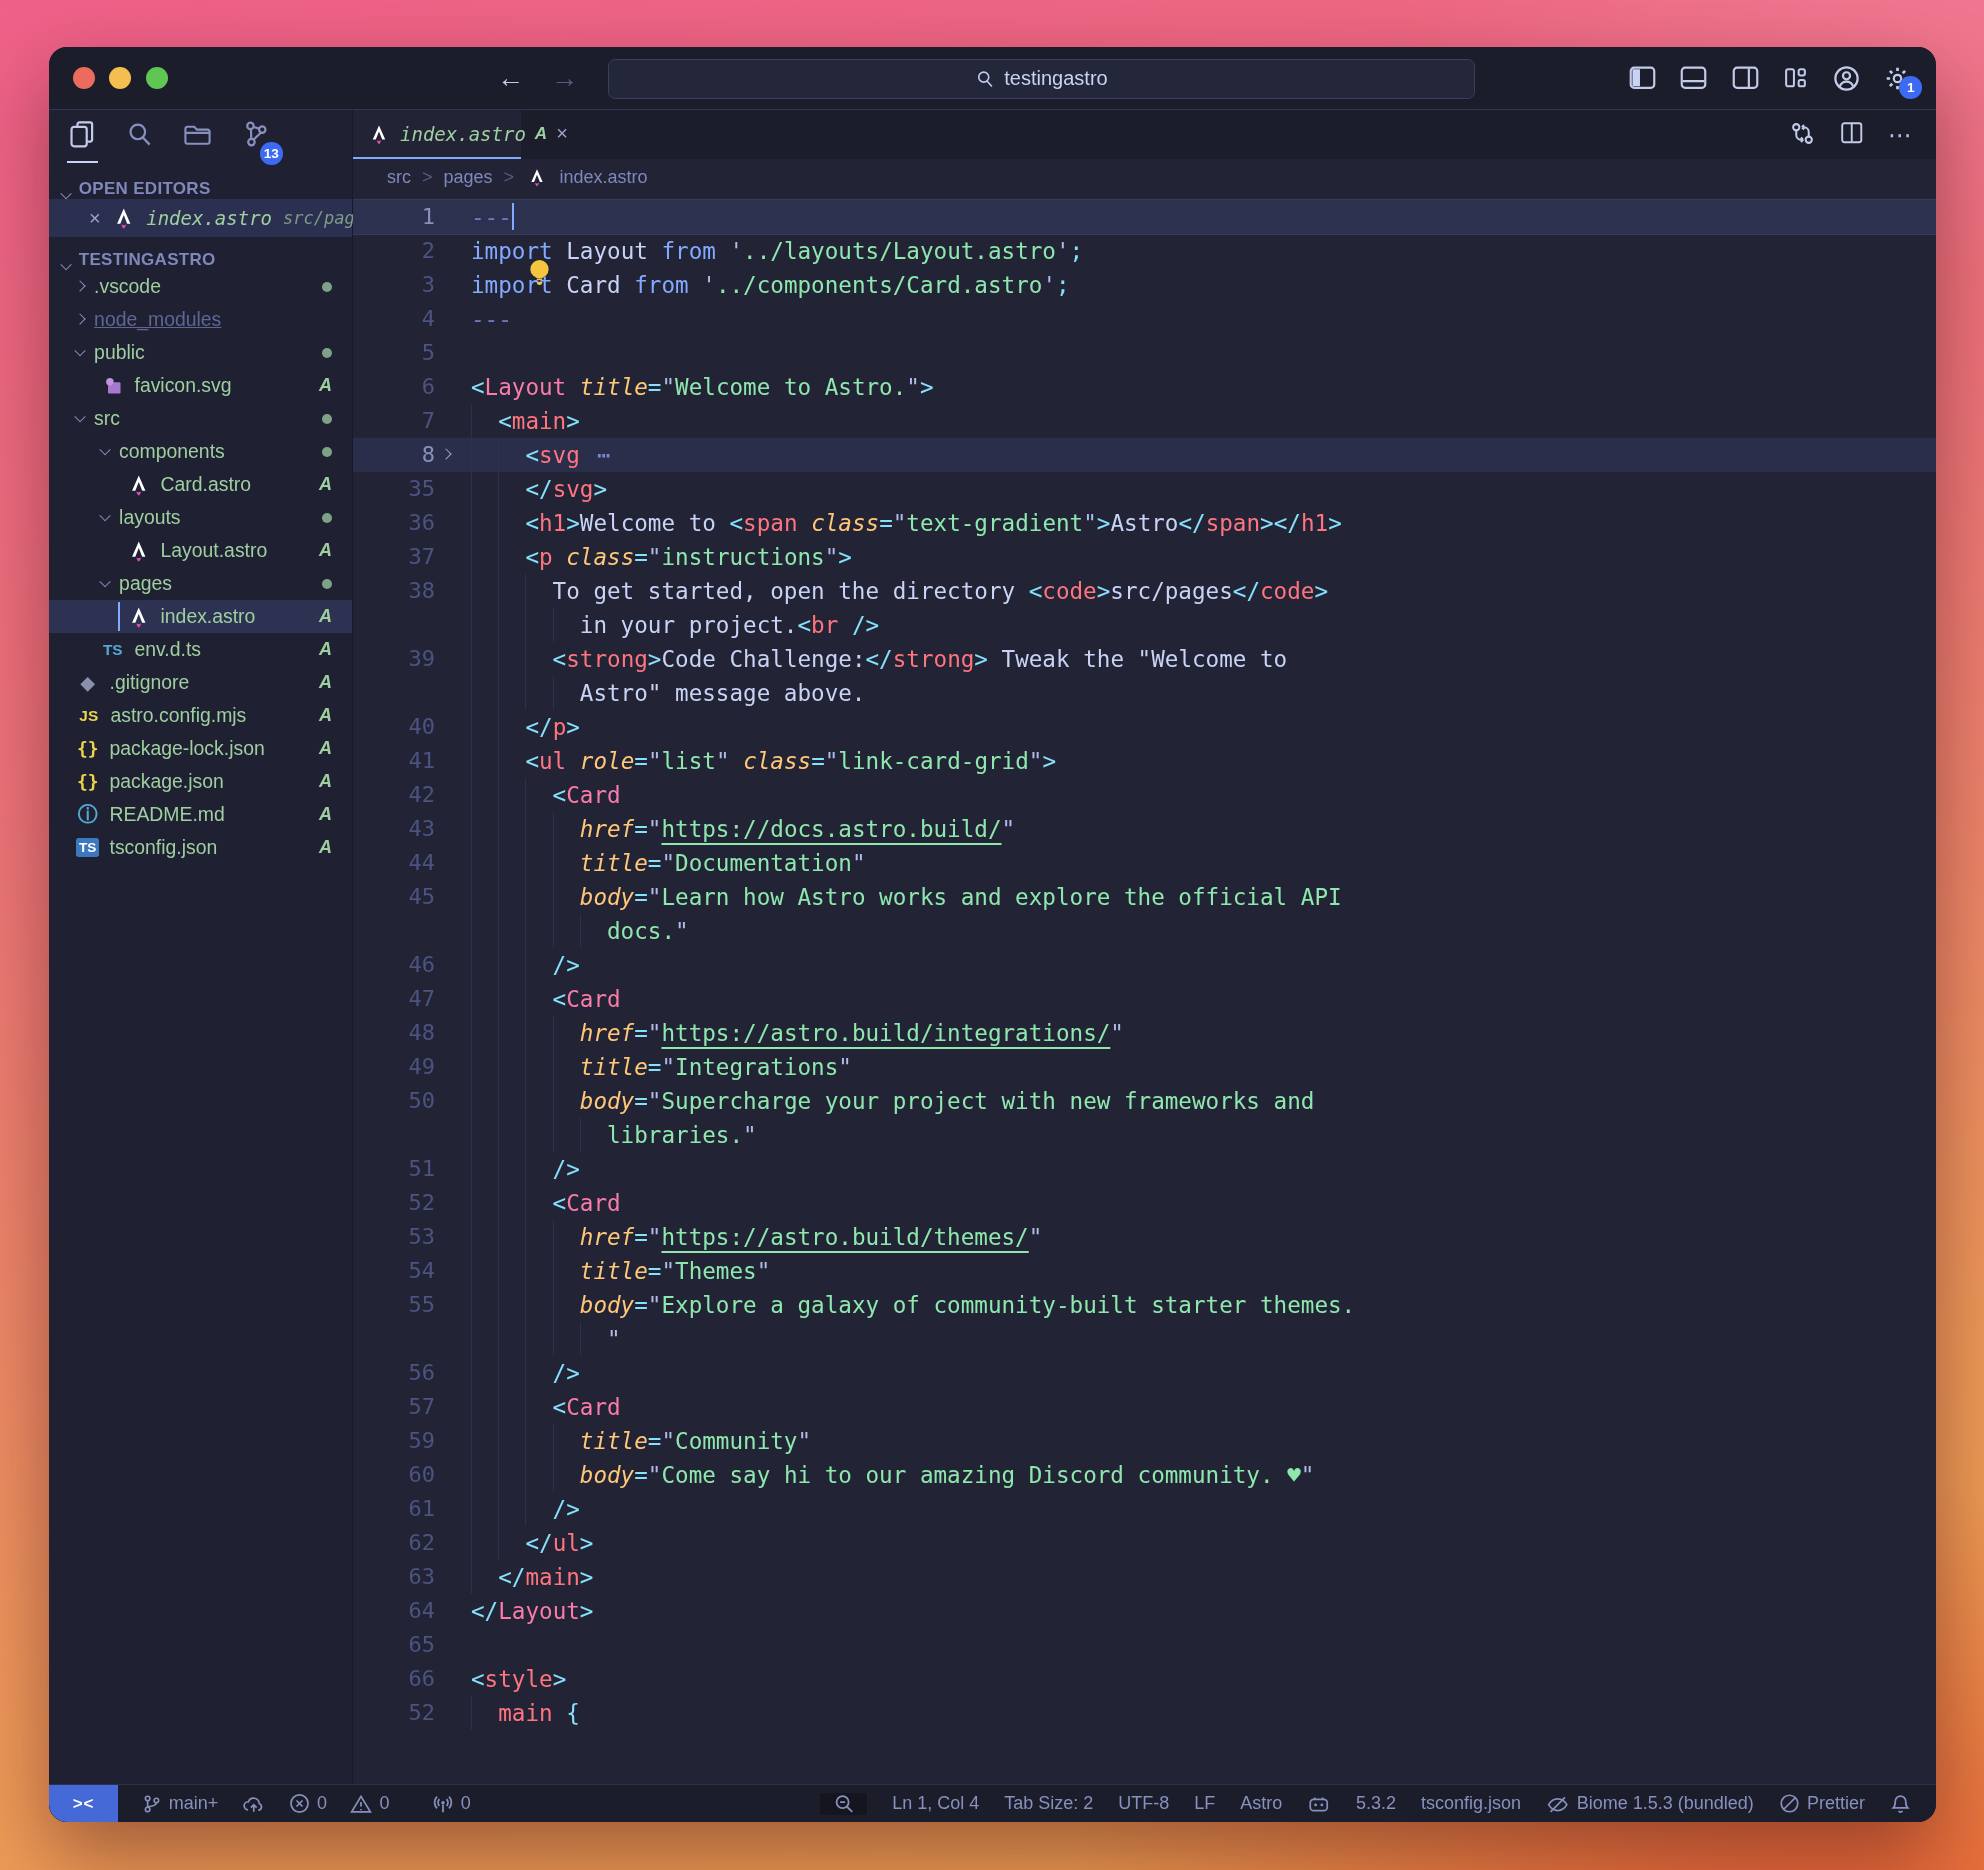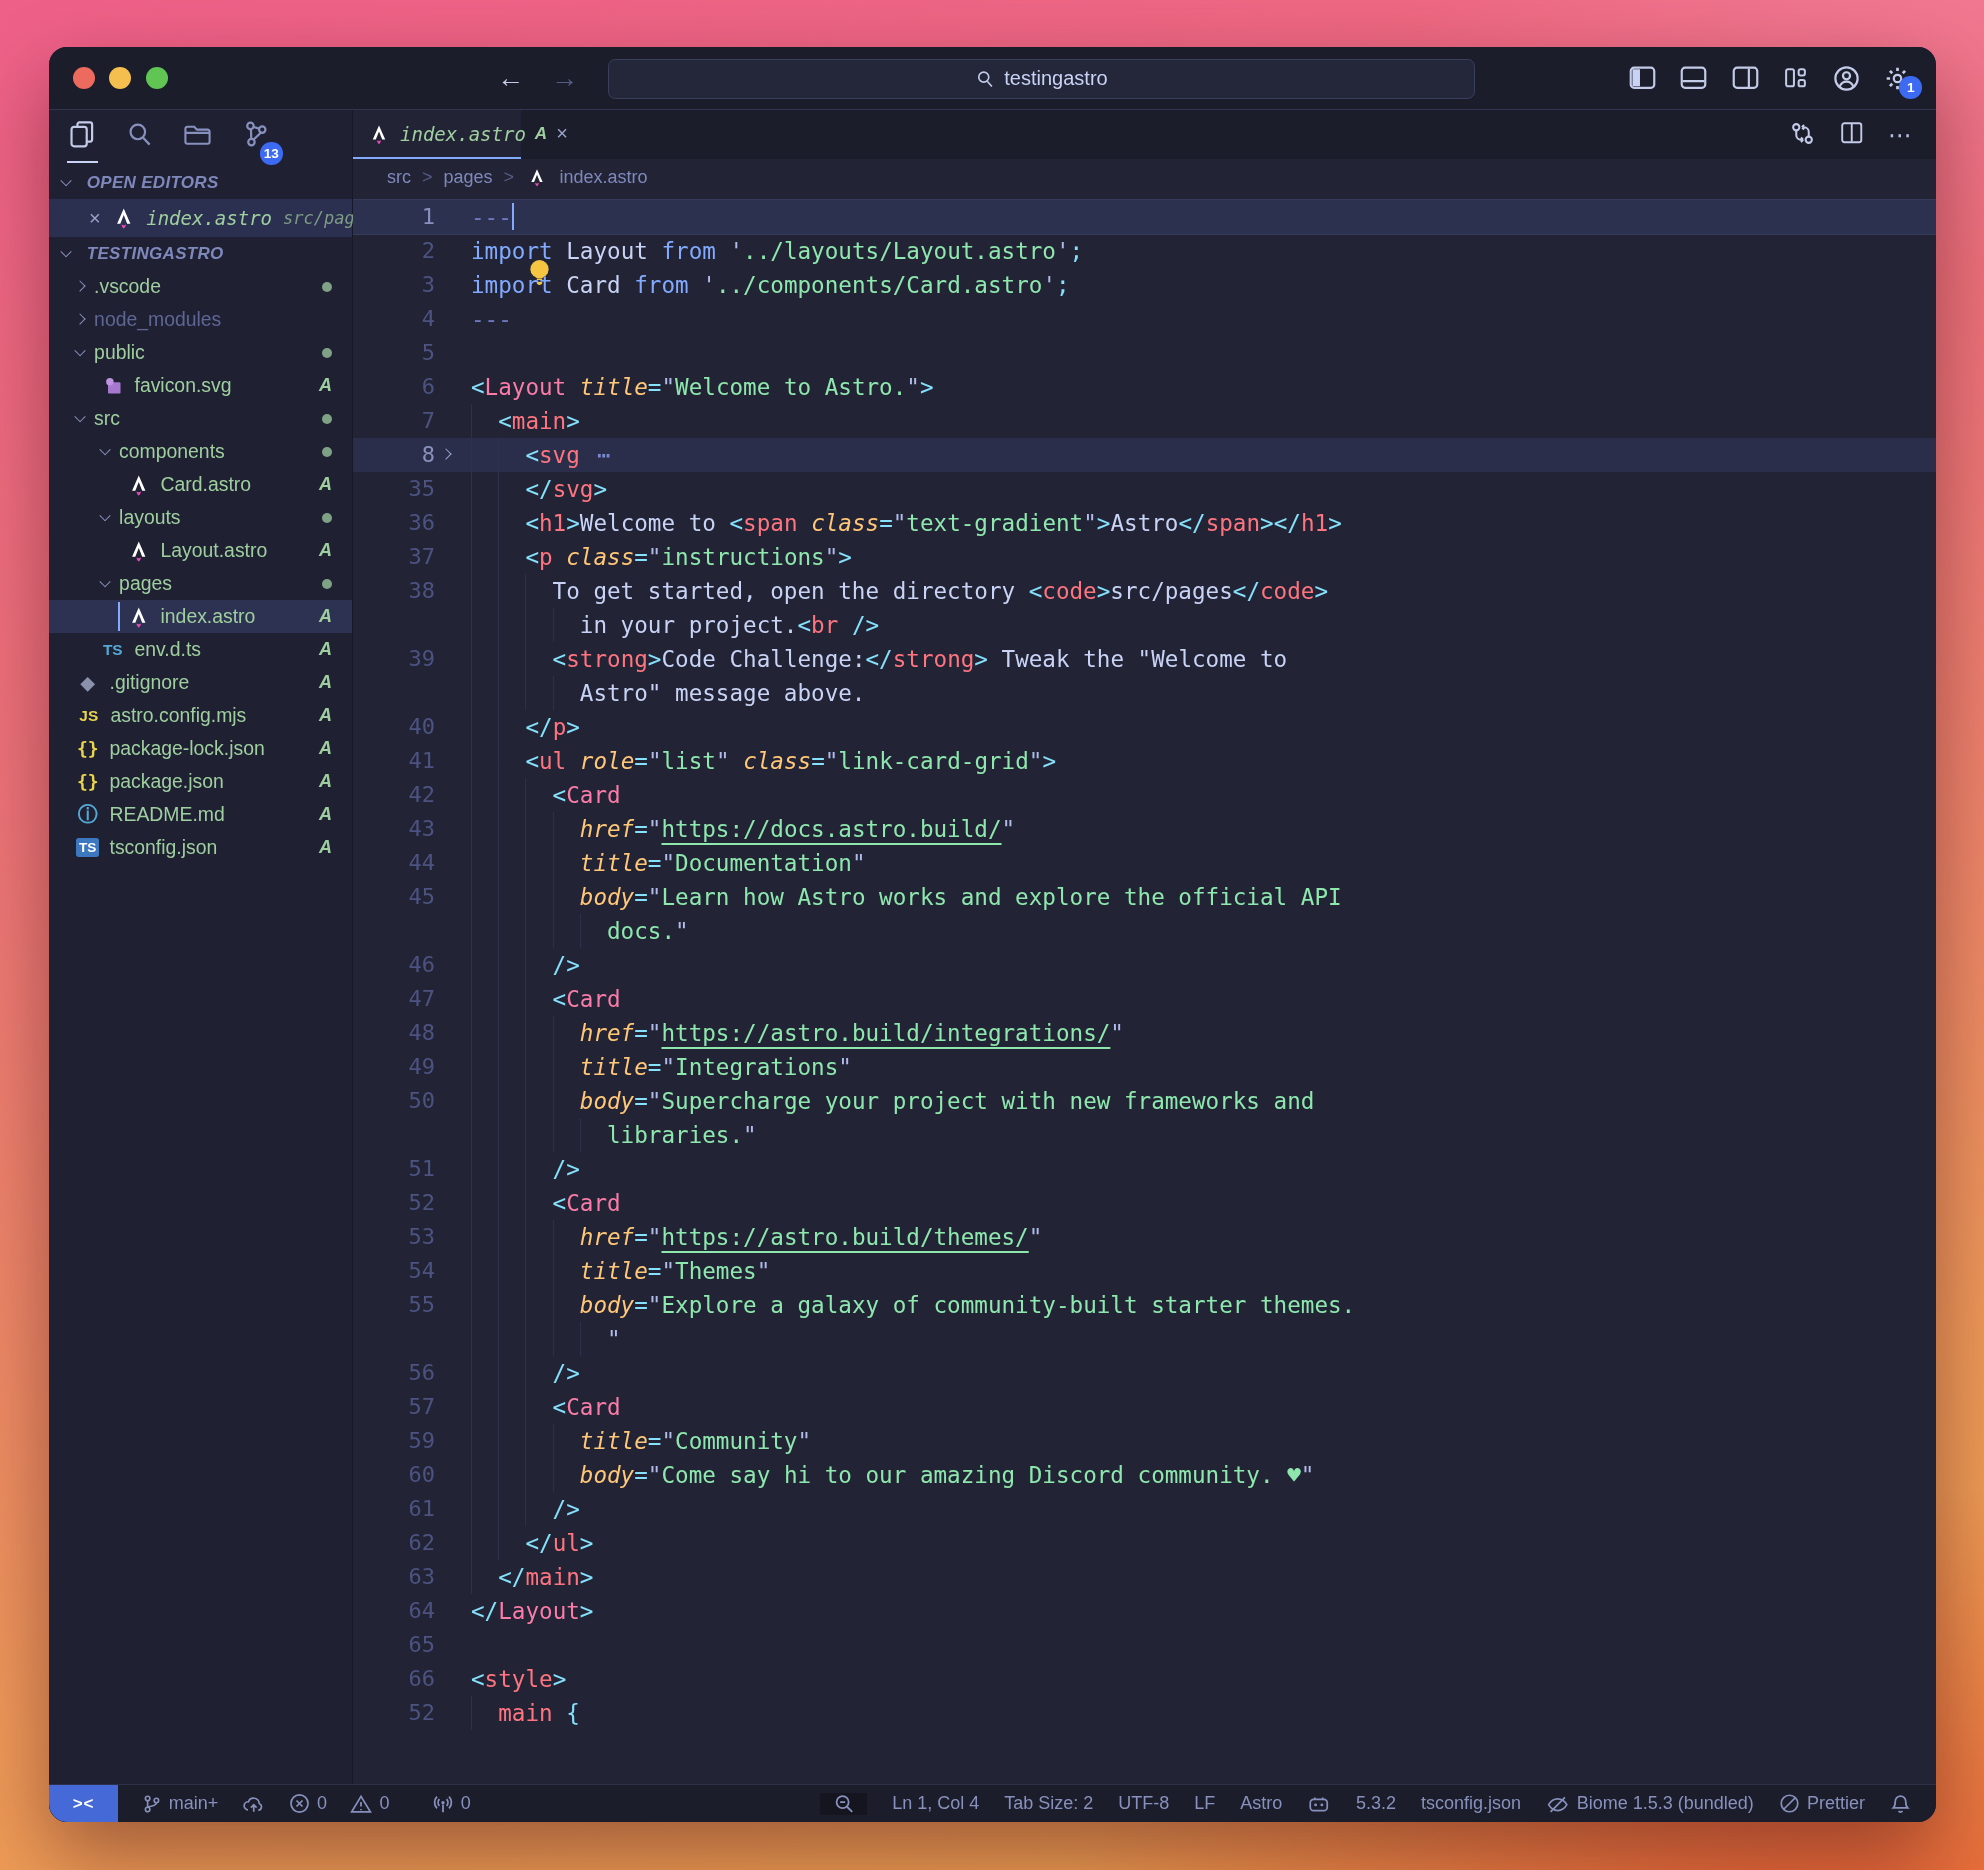--- a/index.html
+++ b/index.html
@@ -30,36 +30,36 @@
   .badge{ background:#3d6af2; color:#fff; border-radius:50%; font-size:13.6px; font-weight:bold;
     min-width:22.6px; height:22.6px; display:flex; align-items:center; justify-content:center; }
   .gearbadge{ position:absolute; right:-11px; bottom:-7.2px; }
   
   .main{ flex:1; display:flex; min-height:0; }
   .sidebar{ width:304px; flex:none; background:#1f2133; border-right:0.9px solid #171828; display:flex; flex-direction:column; }
   .actrow{ height:56px; flex:none; display:flex; align-items:center; padding-left:20px; gap:30px; }
   .acticon{ position:relative; padding-bottom:3.6px; }
   .acticon.active::after{ content:""; position:absolute; left:-1.8px; right:-1.8px; bottom:-7.2px; height:1.8px; background:#c8d3f5; }
   .actbadge{ position:absolute; right:-13.6px; bottom:-9px; }
-  .sechead{ height:33px; display:flex; align-items:center; gap:17px; padding-left:12.7px;
-    color:#7e88bb; font-size:17px; font-weight:bold; letter-spacing:0.3px;font-style:italic; }
+  .sechead{ height:33px; display:flex; align-items:flex-end; gap:9px; padding-left:12.7px;
+    color:#7e88bb; font-size:17px; font-weight:bold; letter-spacing:0.3px; }
   .chev{ width:8.1px; height:8.1px; border-right:1.8px solid #8891bd; border-bottom:1.8px solid #8891bd;
     display:inline-block; flex:none; }
   .chev.open{ transform:rotate(45deg) translate(-0.9px,-0.9px); }
   .chev.closed{ transform:rotate(-45deg); }
   .oe-item{ height:38px; background:#2c3050; display:flex; align-items:center; padding:0 22px 0 40px; gap:11px; }
   .mono-it{ font-family:"DejaVu Sans Mono", monospace; font-style:italic; }
   .oe-label{ color:#9fcf9f; font-size:19px; }
   .oe-path{ color:#7d9c85; font-size:17px; }
   .a-badge{ color:#9fcf9f; font-size:18px; font-weight:bold; font-style:italic; margin-left:auto; }
   .tree{ flex:1; overflow:hidden;text-align:right; }
   .trow{ height:33px; display:flex; align-items:center; gap:10px; padding-right:20px; position:relative;
     color:#9fcf9f; font-size:19.4px; }
   .trow.sel{ background:#2e3252; }
-  .trow.dim{ color:#5e6694; }
+  .trow.dim{ color:#5e6694;text-decoration:underline; }
   .trow .dot{ width:10px; height:10px; border-radius:50%; background:#7fa287; margin-left:auto; }
   .trow .sel-guide{ position:absolute; left:69px; top:1.8px; bottom:1.8px; width:1.8px; background:#82aaff; }
   .ficon{ width:23.5px; flex:none; display:flex; justify-content:center; align-items:center; font-weight:bold; }
   
   .editor{ flex:1; display:flex; flex-direction:column; min-width:0; background:#222436; }
   .tabbar{ height:49px; flex:none; background:#1b1d2b; display:flex; align-items:stretch; }
   .tab{ width:168px; background:#222436; display:flex; align-items:center; gap:9px; padding:0 12.7px 0 14.5px;
     border-bottom:2.3px solid #82aaff; }
   .tab-label{ color:#9fcf9f; font-size:19px; }
   .tab-a{ color:#9fcf9f; font-size:17px; font-weight:bold; font-style:italic; }

